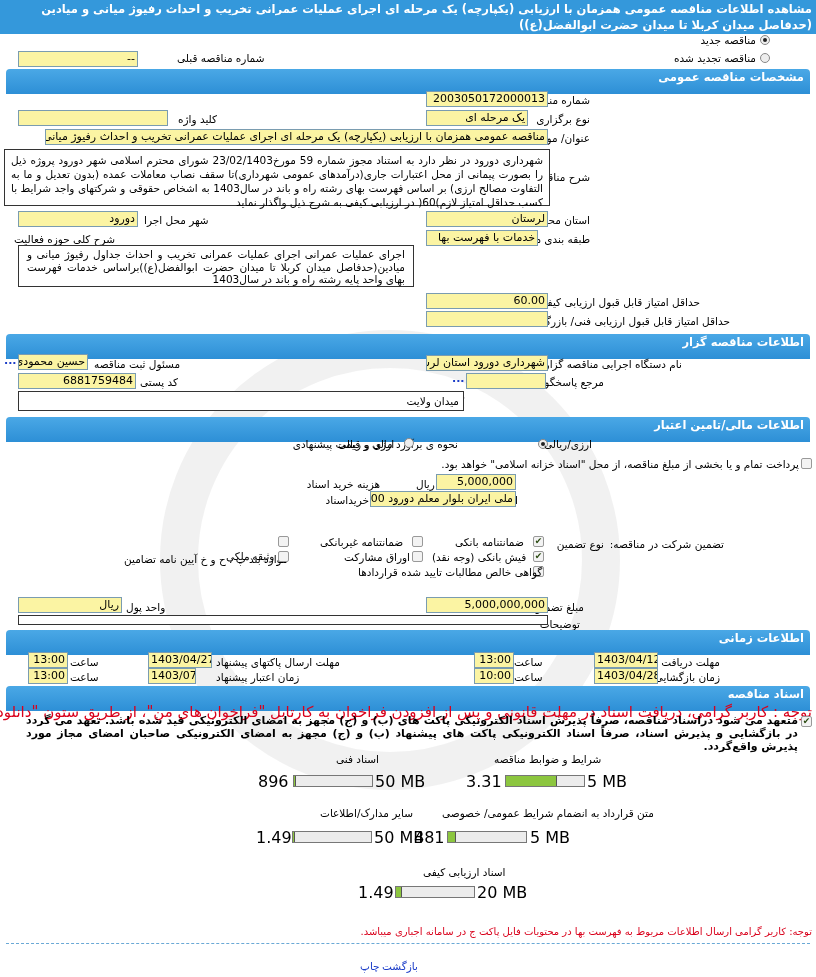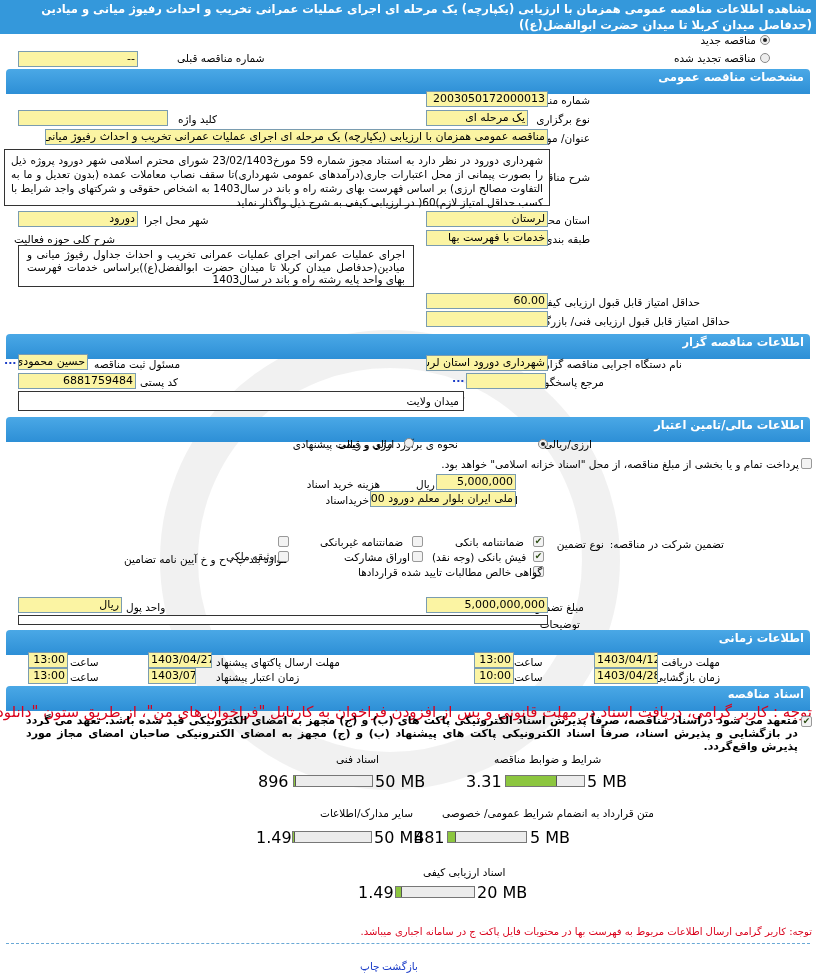--- a/index.html
+++ b/index.html
@@ -81,21 +81,21 @@
 
 <div class="lbl" style="right:226px; top:170px;">شرح مناقصه</div>
 <div class="box" style="left:4px; top:149px; width:546px; height:57px;">شهرداری دورود در نظر دارد به استناد مجوز شماره 59 مورخ23/02/1403 شورای محترم اسلامی شهر دورود پروژه ذیل را بصورت پیمانی از محل اعتبارات جاری(درآمدهای عمومی شهرداری)تا سقف نصاب معاملات عمده (بدون تعدیل و ما به التفاوت مصالح ارزی) بر اساس فهرست بهای رشته راه و باند در سال1403 به اشخاص حقوقی و شرکتهای واجد شرایط با کسب حداقل امتیاز لازم)60( در ارزیابی کیفی به شرح ذیل واگذار نماید</div>
 
 <div class="lbl" style="right:226px; top:213px;">استان محل‌اجرا</div>
 <div class="field" style="left:426px; top:211px; width:122px;">لرستان</div>
 <div class="lbl" style="left:144px; top:213px;">شهر محل اجرا</div>
 <div class="field" style="left:18px; top:211px; width:120px;">دورود</div>
 
 <div class="lbl" style="right:226px; top:232px;">طبقه بندی موضوعی</div>
-<div class="field" style="left:426px; top:230px; width:122px;">خدمات با فهرست بها</div>
+<div class="field" style="left:426px; top:230px; width:112px;">خدمات با فهرست بها</div>
 <div class="lbl" style="left:14px; top:232px;">شرح کلی حوزه فعالیت</div>
 <div class="box" style="left:18px; top:245px; width:396px; height:42px; padding:2px 8px; line-height:12.5px;">اجرای عملیات عمرانی اجرای عملیات عمرانی تخریب و احداث جداول رفیوژ میانی و میادین(حدفاصل میدان کربلا تا میدان حضرت ابوالفضل(ع))براساس خدمات فهرست بهای واحد پایه رشته راه و باند در سال1403</div>
 
 <div class="lbl" style="right:116px; top:295px;">حداقل امتیاز قابل قبول ارزیابی کیفی</div>
 <div class="field ltrnum" style="left:426px; top:293px; width:122px;">60.00</div>
 <div class="lbl" style="right:86px; top:314px;">حداقل امتیاز قابل قبول ارزیابی فنی/ بازرگانی</div>
 <div class="field" style="left:426px; top:311px; width:122px;"></div>
 
 <div class="bar-header" style="top:334px;">اطلاعات مناقصه گزار</div>
 

